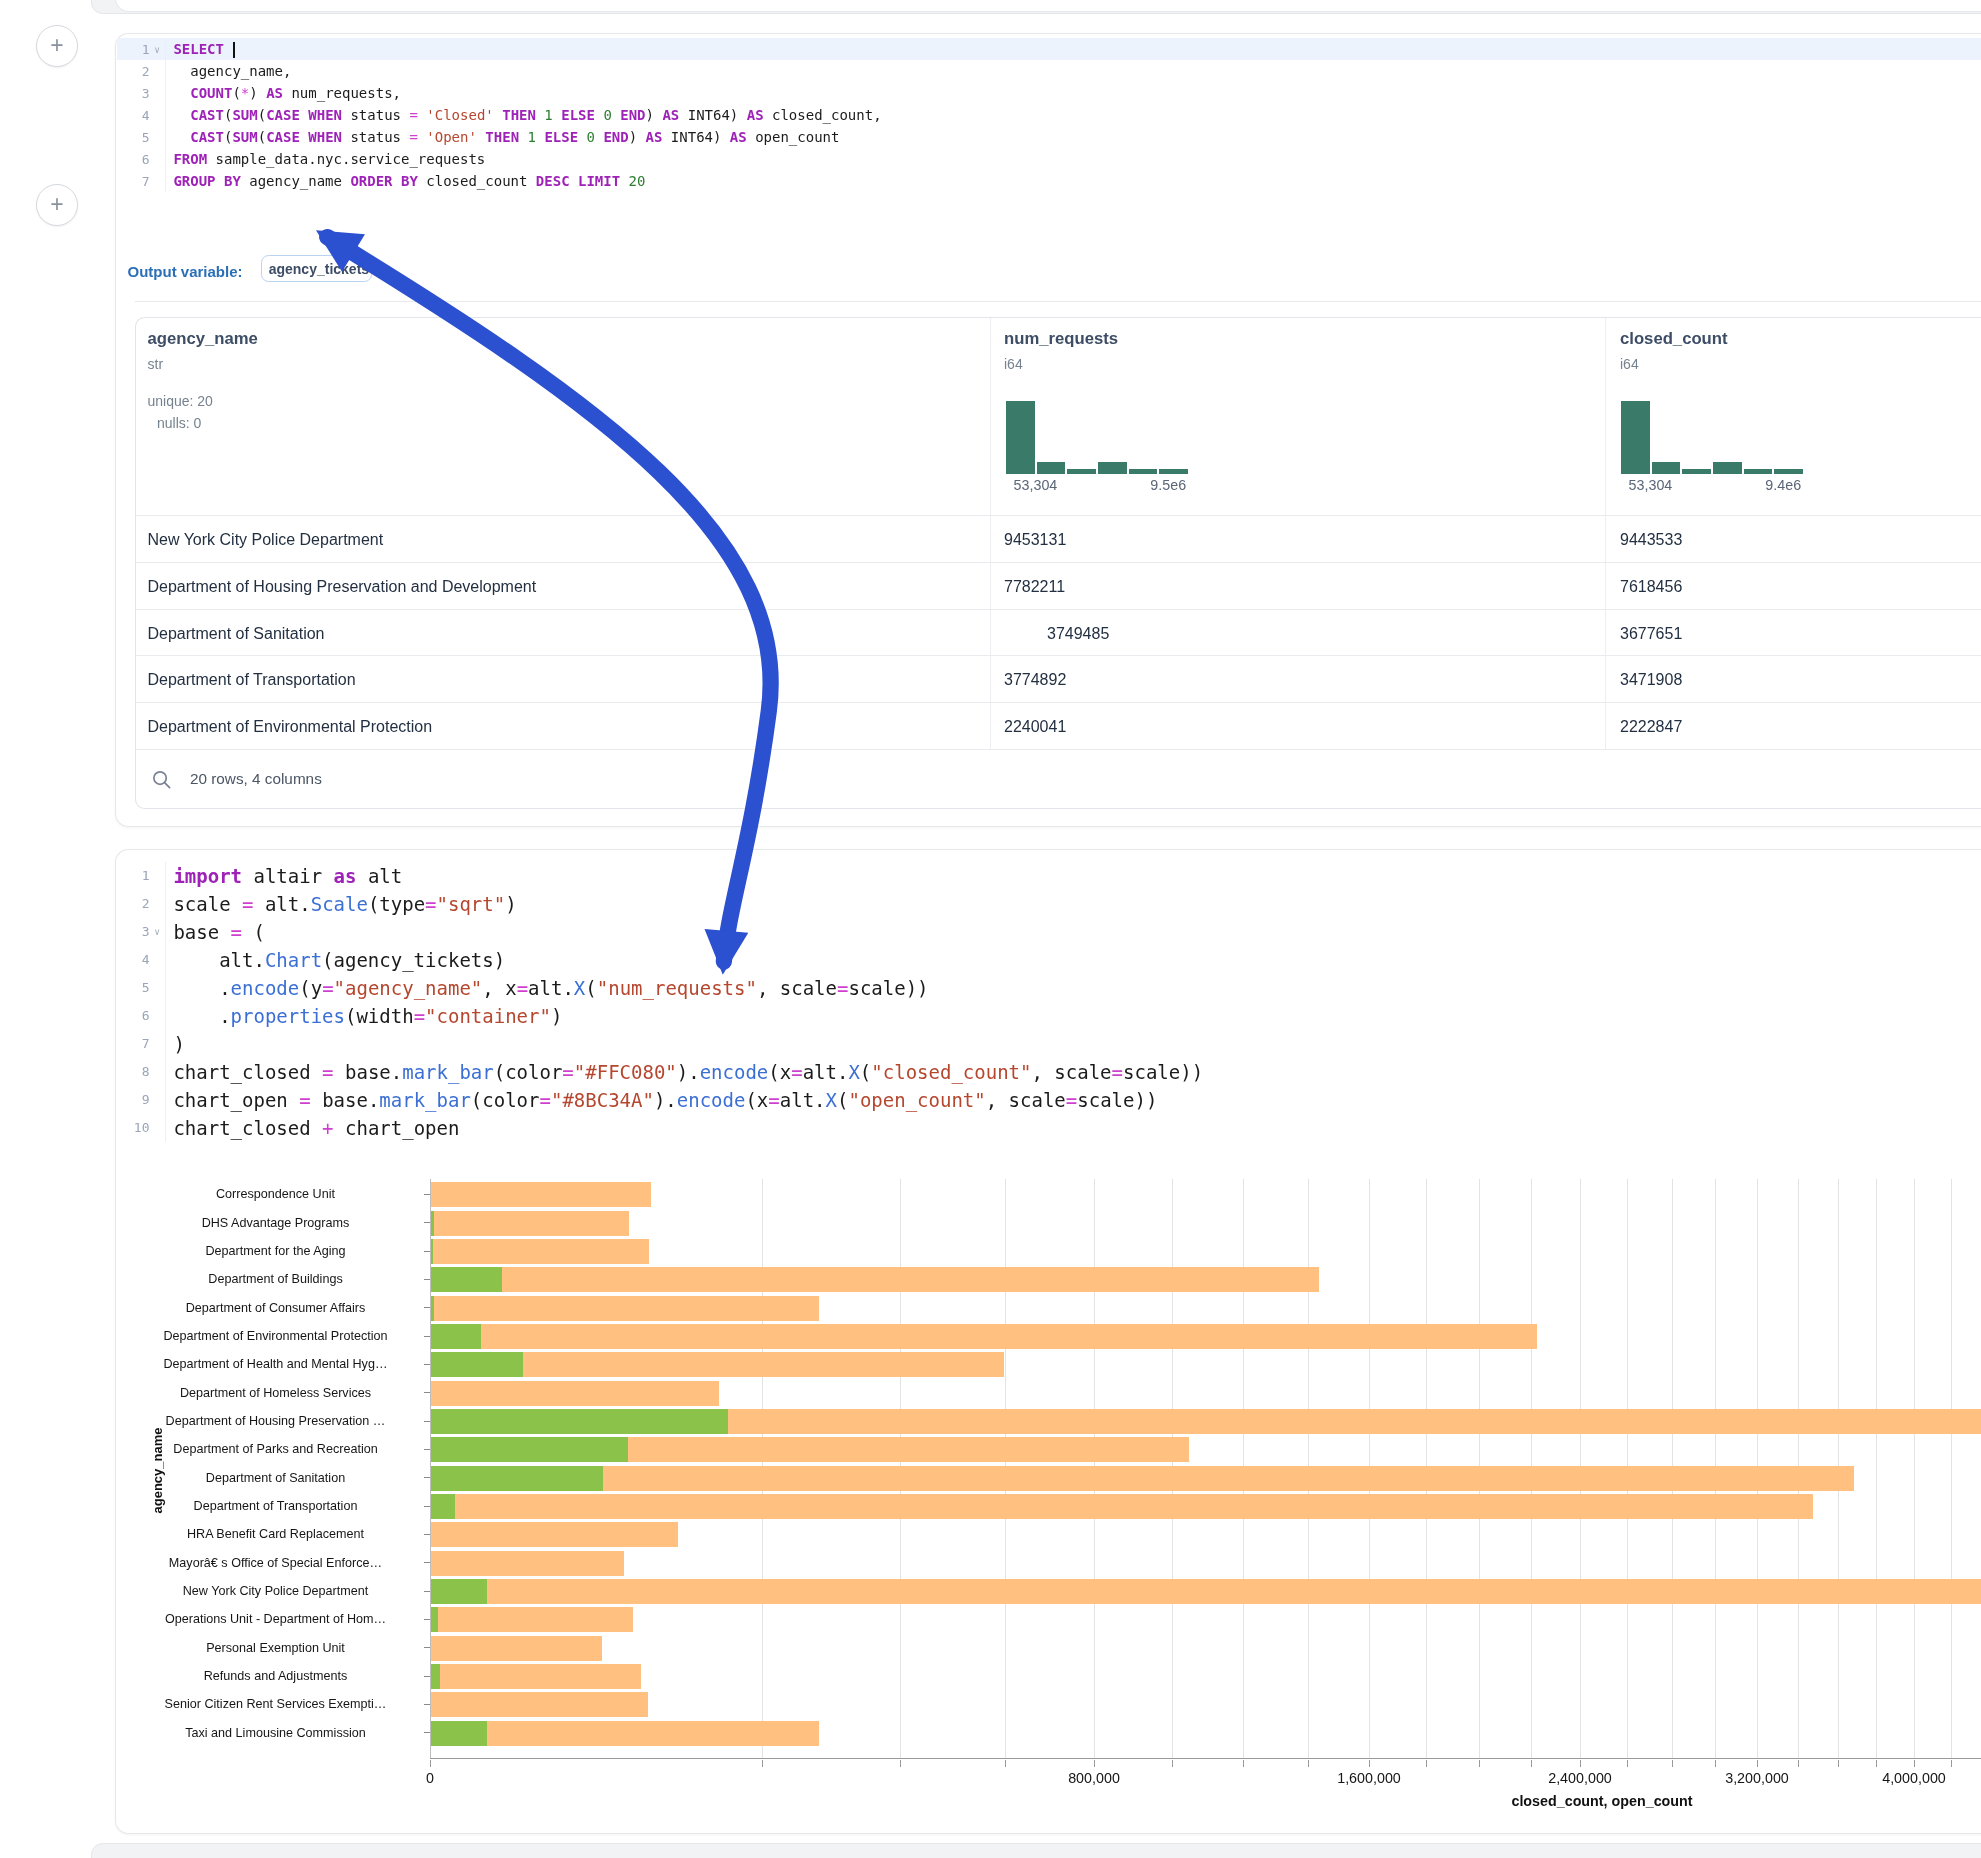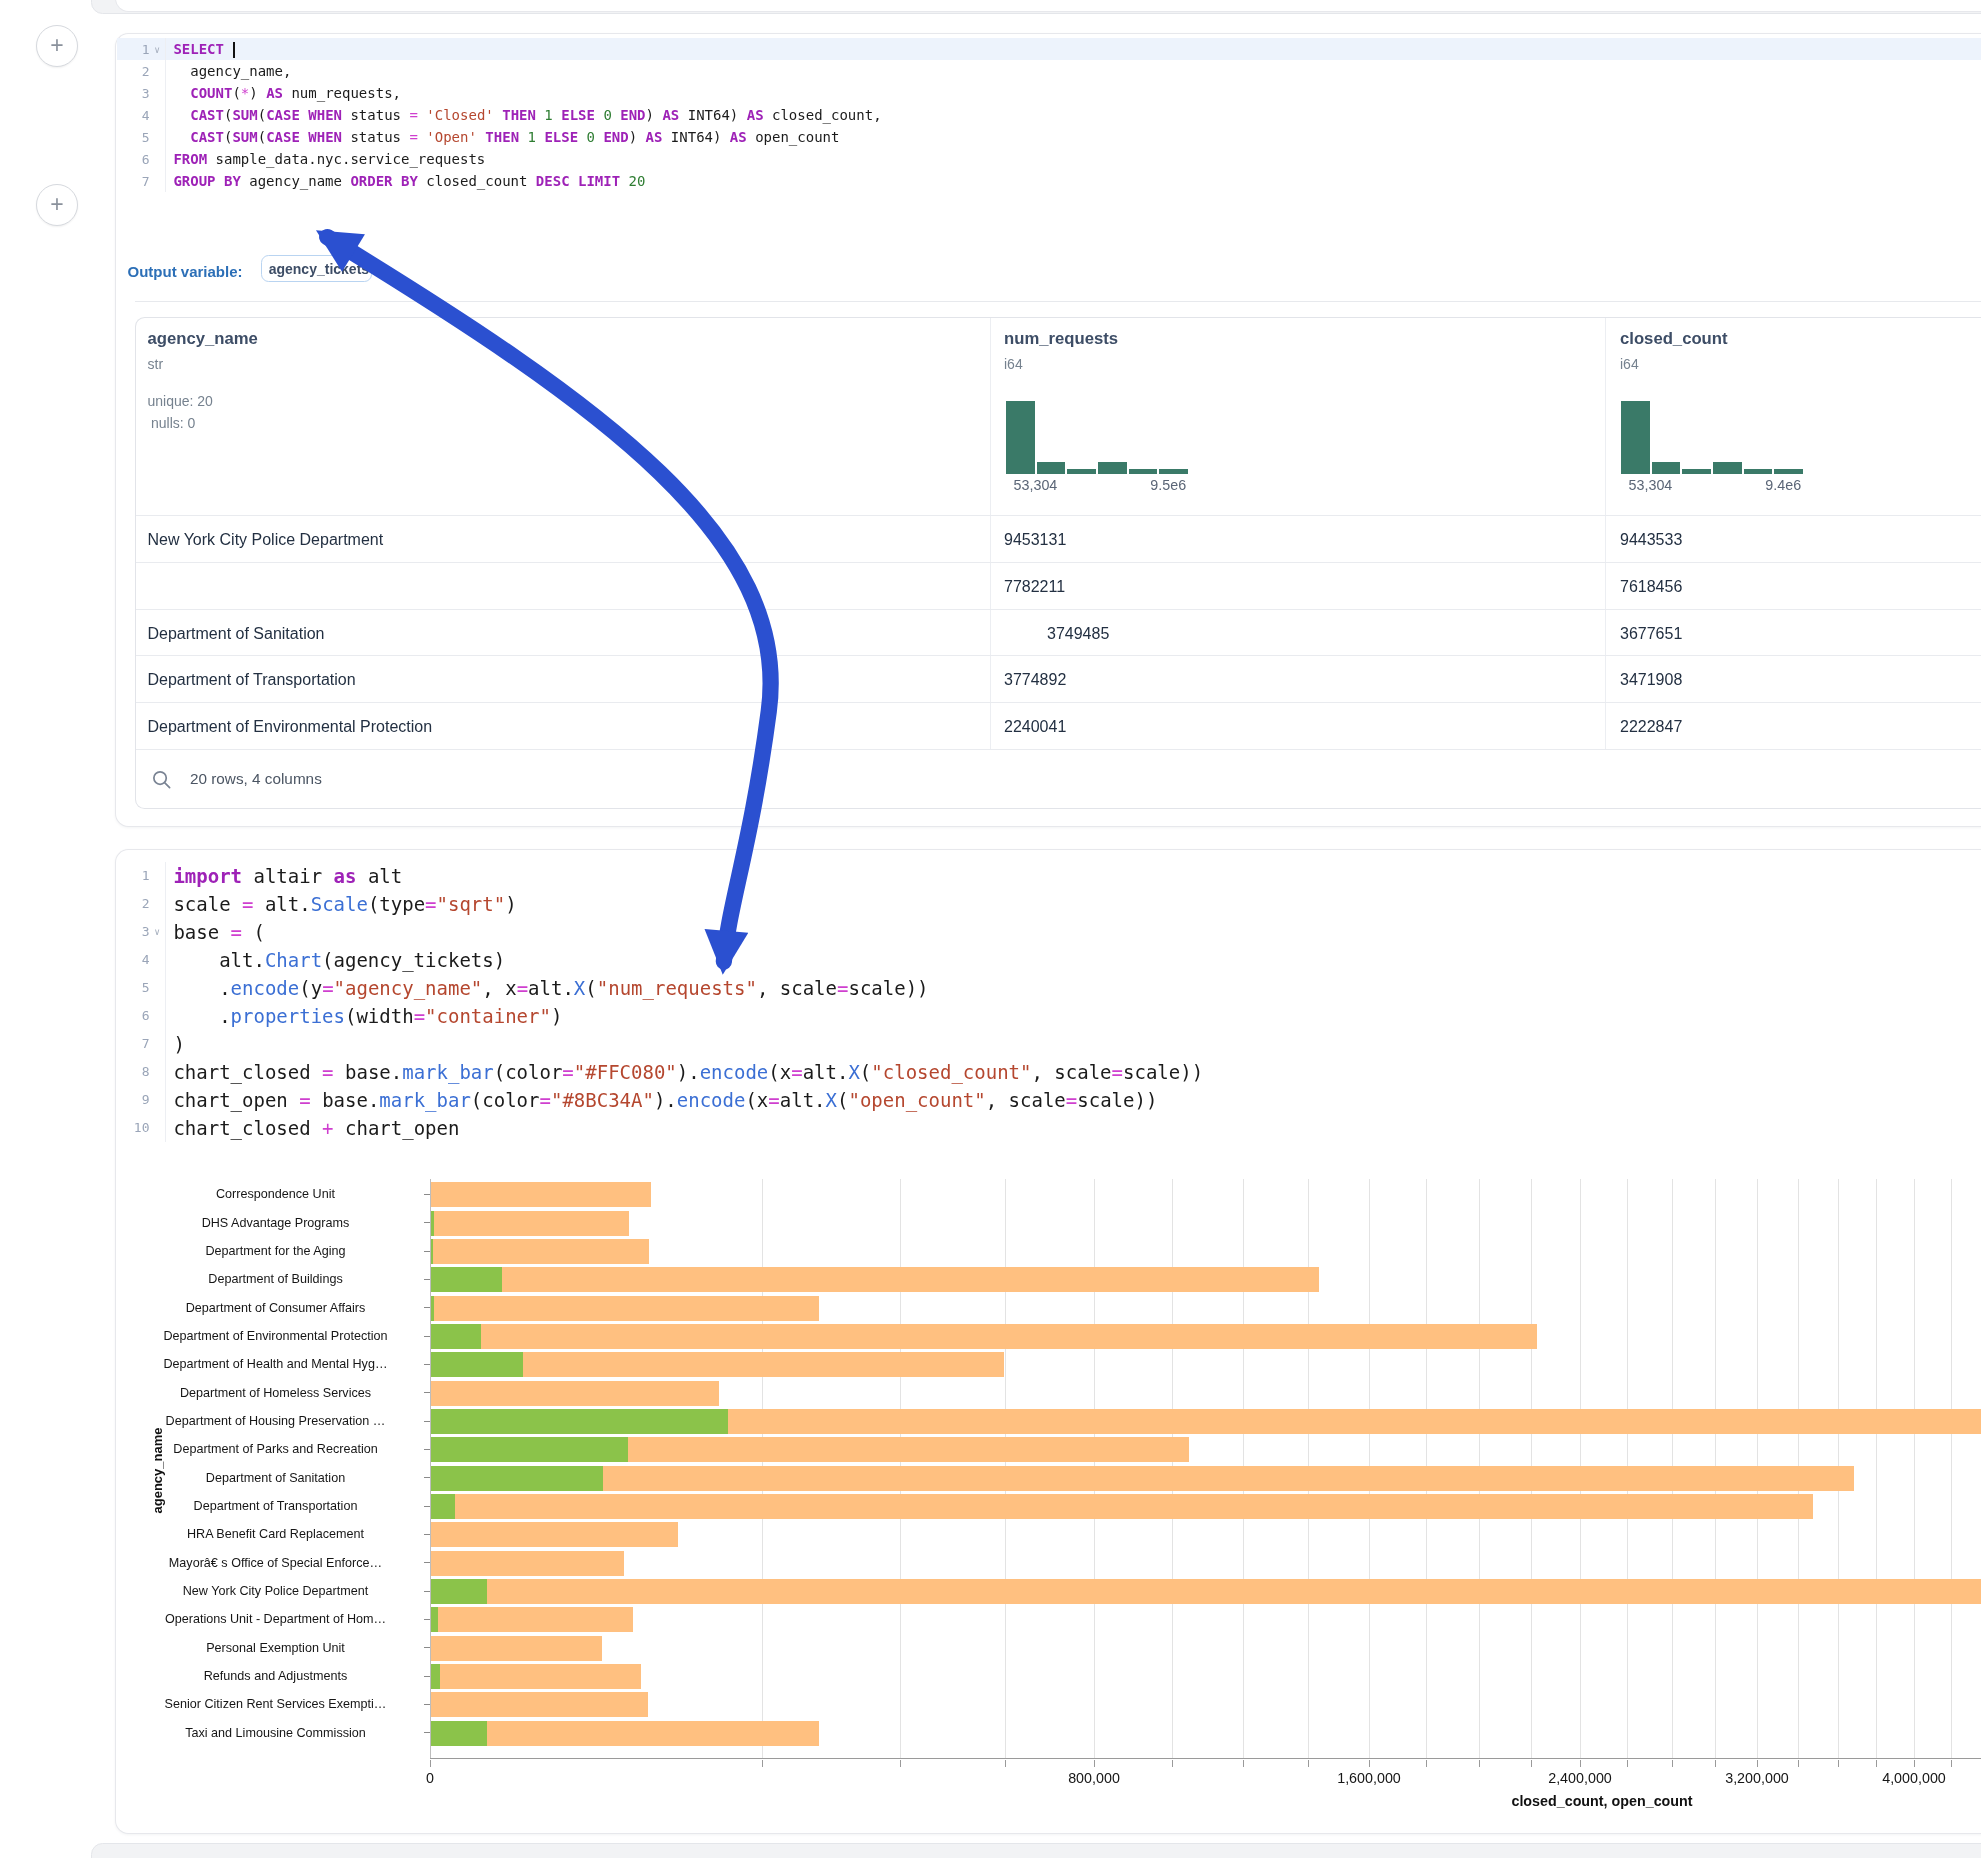--- a/index.html
+++ b/index.html
@@ -93,21 +93,21 @@
   <div class="outvar-pill">agency_tickets</div>
   <div class="divider"></div>
 
   <div class="table-card">
     <div class="colsep" style="left:854px;"></div>
     <div class="colsep" style="left:1469px;"></div>
 
     <div class="th-name" style="left:11.5px;">agency_name</div>
     <div class="th-type" style="left:11.5px;">str</div>
     <div class="th-stat" style="left:11.5px;top:75px;">unique: 20</div>
-    <div class="th-stat" style="left:15px;top:97px;">nulls: 0</div>
+    <div class="th-stat" style="left:21px;top:97px;">nulls: 0</div>
 
     <div class="th-name" style="left:868px;">num_requests</div>
     <div class="th-type" style="left:868px;">i64</div>
     <div class="hist" style="left:870px;">
       <div class="hist-bars">
           <div class="hist-bar" style="height: 73px;"></div>
           <div class="hist-bar" style="height: 11.5px;"></div>
           <div class="hist-bar" style="height: 4.8px;"></div>
           <div class="hist-bar" style="height: 11.5px;"></div>
           <div class="hist-bar" style="height: 4.8px;"></div>
@@ -132,20 +132,21 @@
       <div class="hist-lab" style="right:1.9px;">9.4e6</div>
     </div>
 
     <div id="table-rows">
         <div class="trow" style="top: 197px;">
           <div class="tcell" style="left: 11.5px;">New York City Police Department</div>
           <div class="tcell" style="left: 868px;">9453131</div>
           <div class="tcell" style="left: 1484px;">9443533</div>
         </div>
         <div class="trow" style="top: 244px;">
+          <div class="tcell" style="left: 11.5px;">Department of Housing Preservation and Development</div>
           <div class="tcell" style="left: 868px;">7782211</div>
           <div class="tcell" style="left: 1484px;">7618456</div>
         </div>
         <div class="trow" style="top: 291px;">
           <div class="tcell" style="left: 11.5px;">Department of Sanitation</div>
           <div class="tcell" style="left: 868px; margin-left: 43px;">3749485</div>
           <div class="tcell" style="left: 1484px;">3677651</div>
         </div>
         <div class="trow" style="top: 337px;">
           <div class="tcell" style="left: 11.5px;">Department of Transportation</div>

